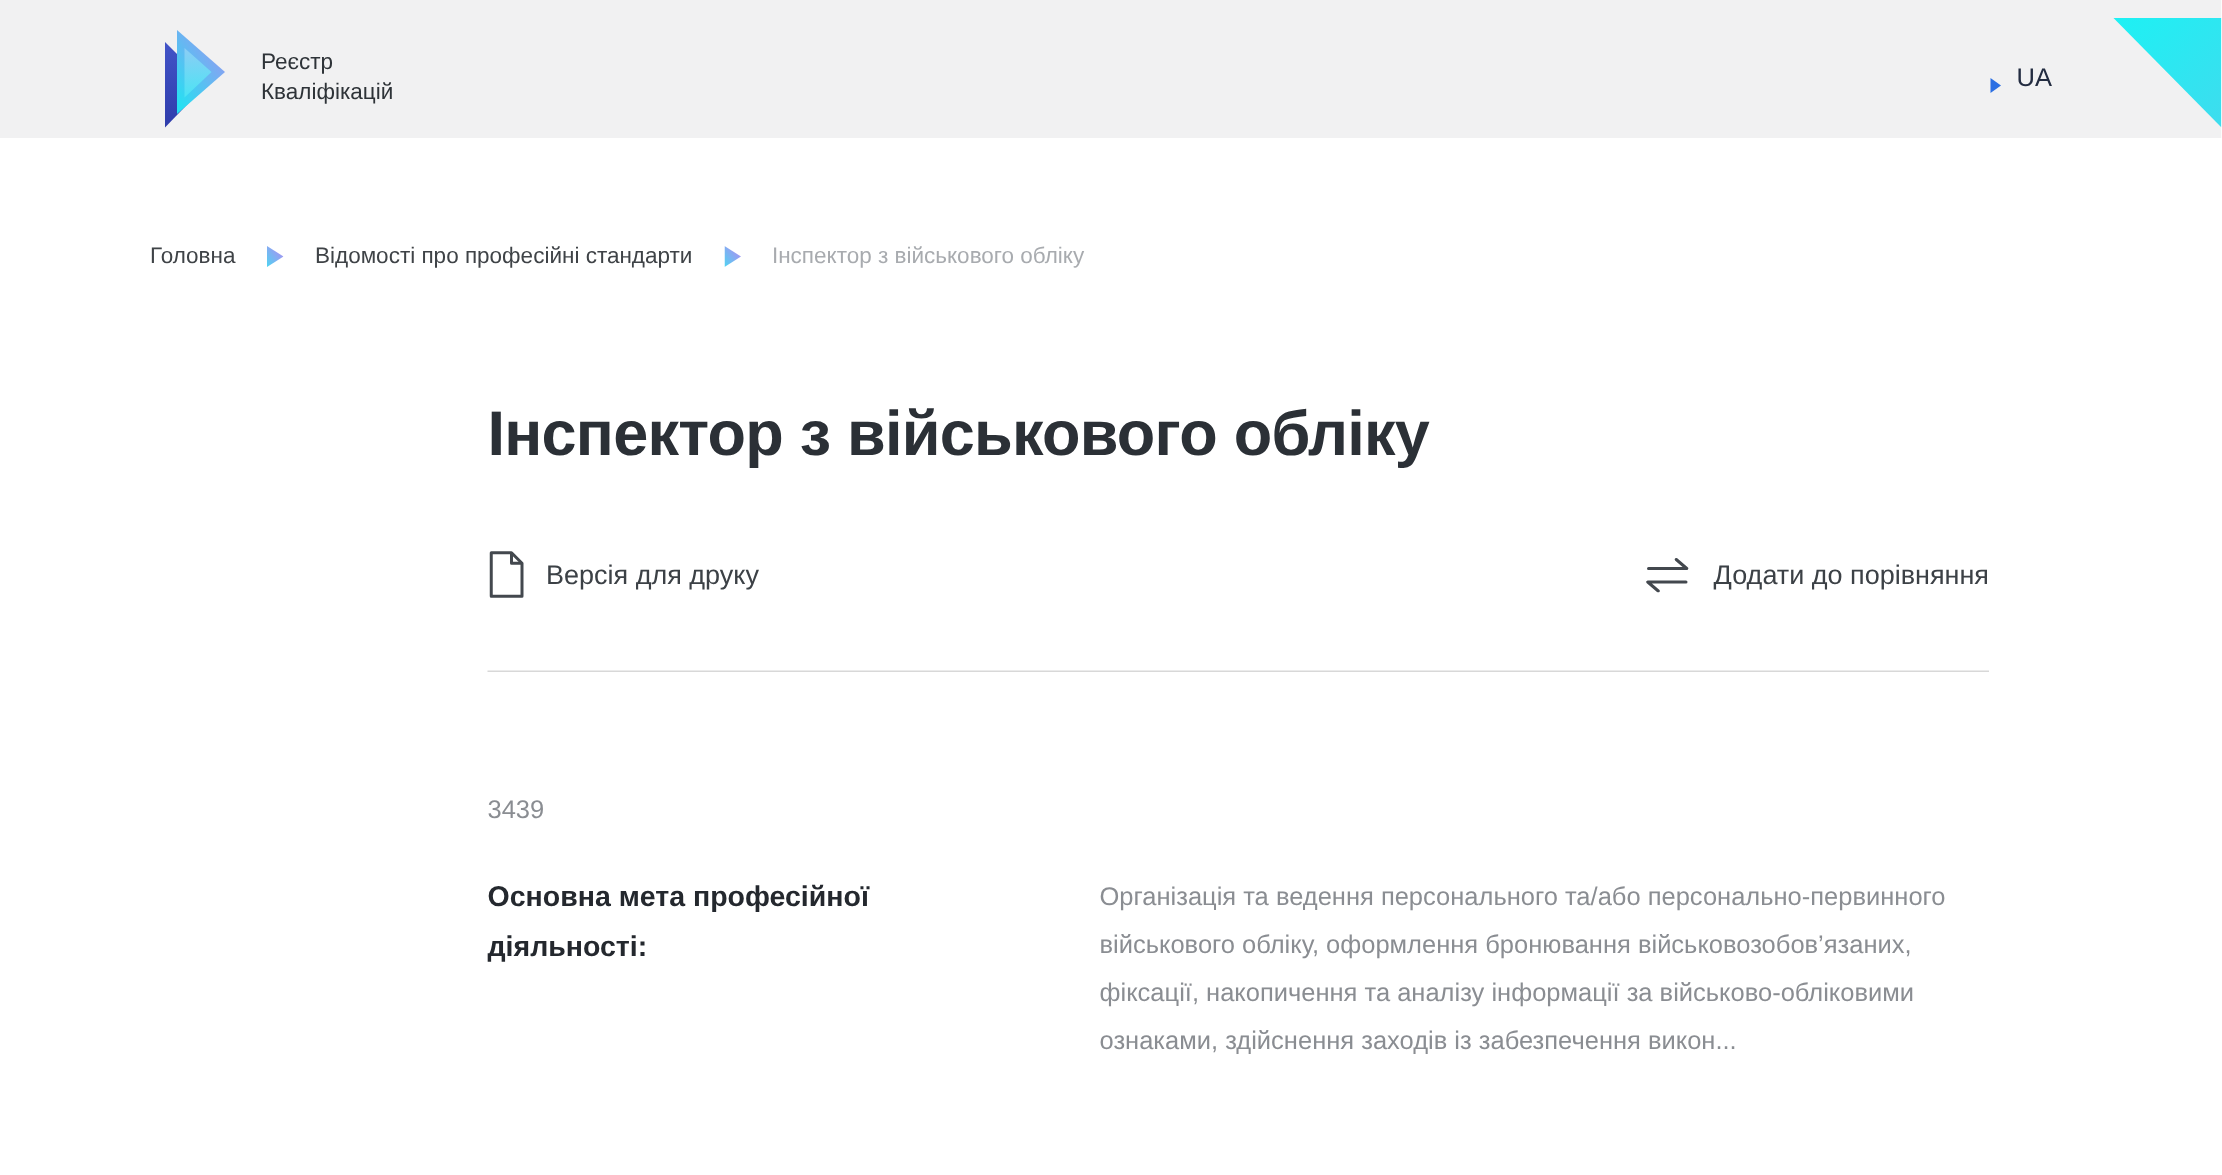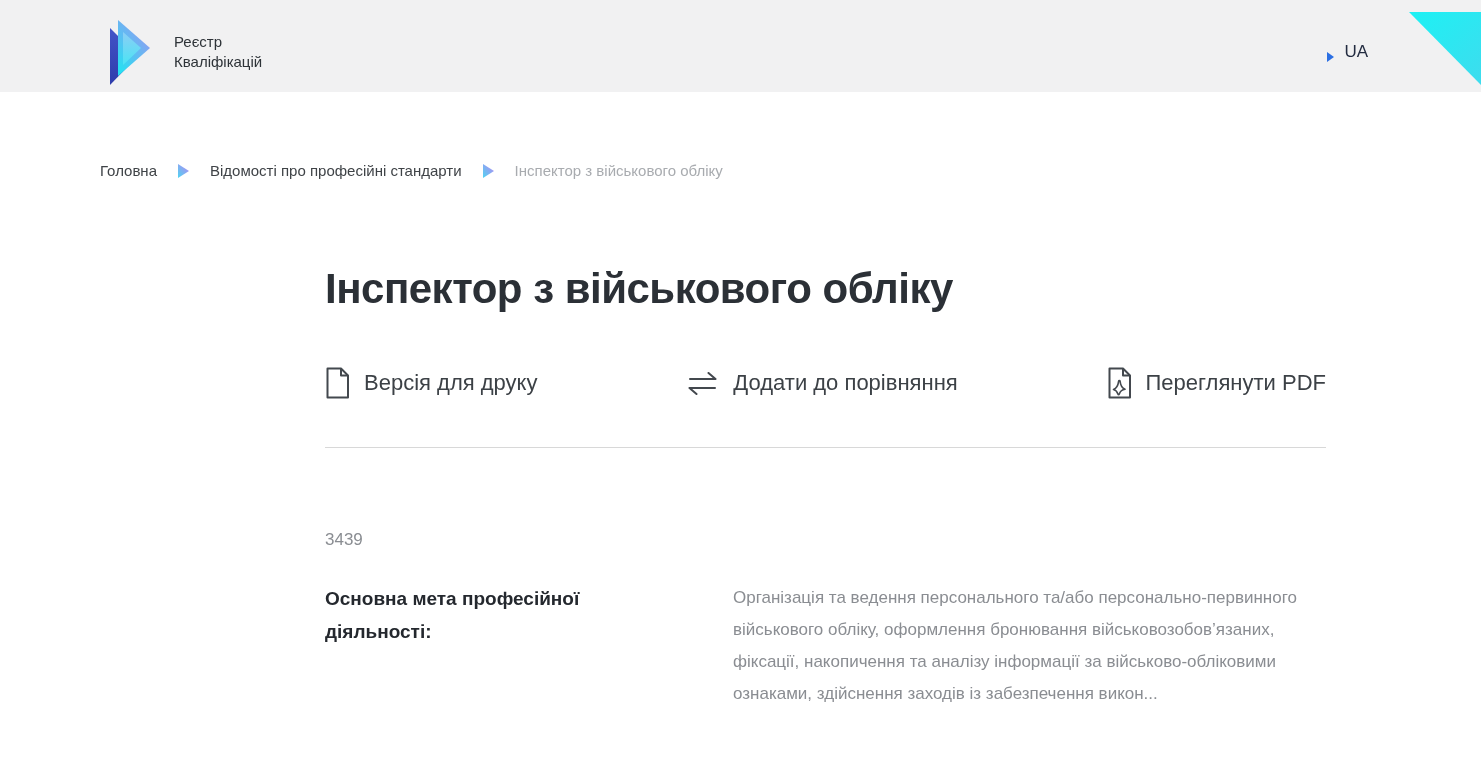--- a/index.html
+++ b/index.html
@@ -106,21 +106,21 @@
   .actions {
     margin-top: 52px;
     display: flex;
     justify-content: space-between;
     align-items: center;
   }
   .action {
     display: flex;
     align-items: center;
     gap: 14px;
-    font-size: 22px;
+    font-size: 18px;
     color: #3c4146;
     text-decoration: none;
     cursor: pointer;
   }
   .action svg { display: block; flex-shrink: 0; }
 
   .divider {
     margin-top: 48px;
     height: 1px;
     border: none;
@@ -234,28 +234,20 @@
     </a>
 
     <a class="action">
       <svg width="33" height="23" viewBox="0 0 33 23">
         <path d="M4 7 H29 M22.5 1 L29.5 7" fill="none" stroke="#43484e" stroke-width="2" stroke-linecap="round" stroke-linejoin="round"></path>
         <path d="M29 16 H4 M10.5 22 L3.5 16" fill="none" stroke="#43484e" stroke-width="2" stroke-linecap="round" stroke-linejoin="round"></path>
       </svg>
       <span>Додати до порівняння</span>
     </a>
 
-    <a class="action">
-      <svg width="25" height="32" viewBox="0 0 25 32">
-        <path d="M2.5 1.5 H16 L23 8.5 V30.5 H2.5 Z" fill="none" stroke="#43484e" stroke-width="2" stroke-linejoin="round"></path>
-        <path d="M16 1.5 V8.5 H23" fill="none" stroke="#43484e" stroke-width="2" stroke-linejoin="round"></path>
-        <path d="M6.5 22.5c2.8-1.2 4.6-4.2 5.1-8.2.1-1 1.4-1 1.5 0 .4 3.8 2 6.7 4.9 8-3 .5-4.8 2-5.7 4.6-.3.9-1.1.9-1.4 0-.8-2.4-2.2-3.8-4.4-4.4z" fill="none" stroke="#43484e" stroke-width="1.6" stroke-linejoin="round"></path>
-      </svg>
-      <span>Переглянути PDF</span>
-    </a>
   </div>
 
   <hr class="divider">
 
   <div class="fields">
     <div class="field-row">
       <div class="field-value">3439</div>
     </div>
 
     <div class="field-row">

